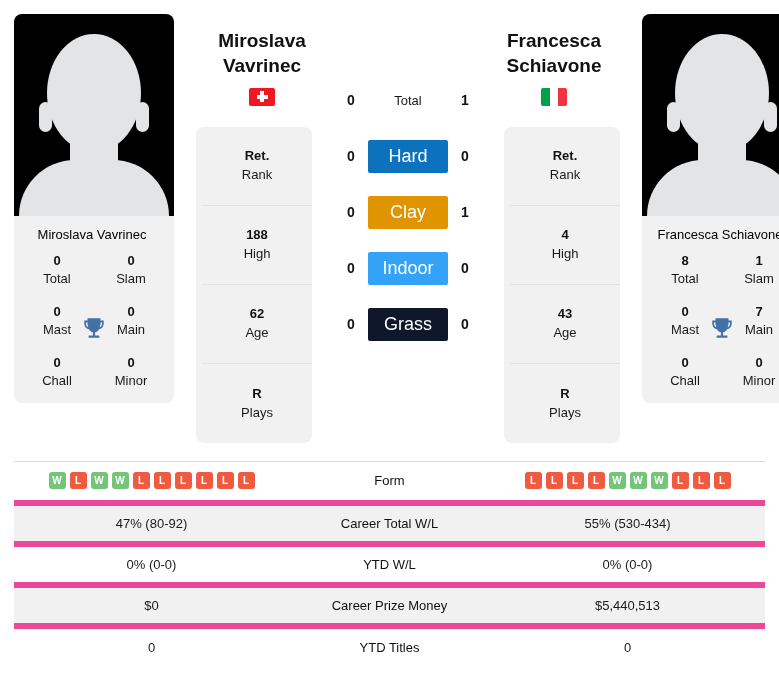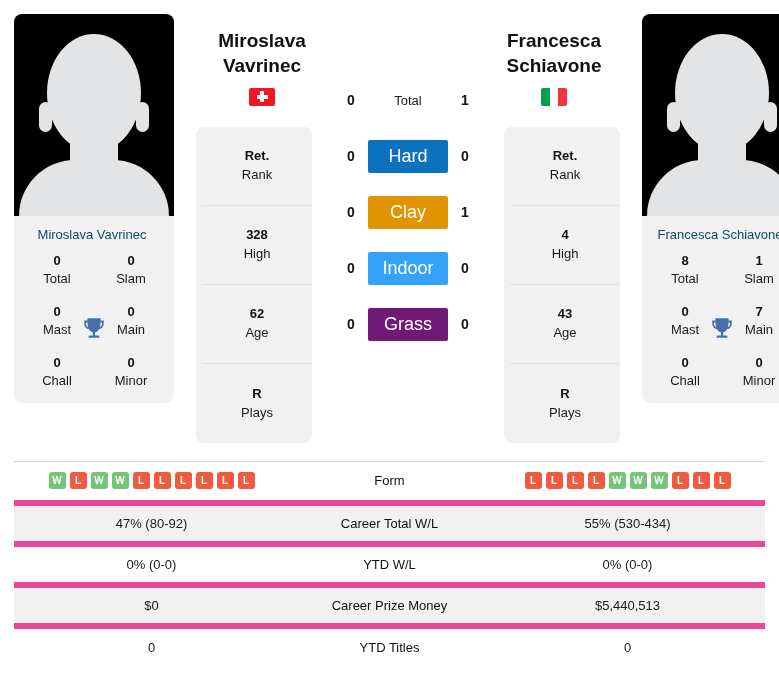--- a/index.html
+++ b/index.html
@@ -73,21 +73,21 @@
     bottom: 0;
     width: 150px;
     height: 56px;
     background: #e3e4e5;
     border-radius: 70px 70px 0 0;
   }
   .avatar-name {
     text-align: center;
     font-size: 13px;
     padding: 11px 4px 10px 0;
-    color: #0c4a6e;
+    color: #000000;
     white-space: nowrap;
   }
   .titles-grid {
     display: grid;
     grid-template-columns: 1fr 1fr;
     position: relative;
     padding: 0 6px 14px 6px;
     row-gap: 16px;
   }
   .title-cell { text-align: center; }
@@ -307,21 +307,21 @@
         </svg>
       </div>
     </div>
 
     <div class="info-card">
       <div class="info-row">
         <div class="val">Ret.</div>
         <div class="key">Rank</div>
       </div>
       <div class="info-row">
-        <div class="val">328</div>
+        <div class="val">188</div>
         <div class="key">High</div>
       </div>
       <div class="info-row">
         <div class="val">62</div>
         <div class="key">Age</div>
       </div>
       <div class="info-row">
         <div class="val">R</div>
         <div class="key">Plays</div>
       </div>
@@ -343,21 +343,21 @@
         <div class="h2h-badge" style="background:#e09400">Clay</div>
         <div class="h2h-score">1</div>
       </div>
       <div class="h2h-row">
         <div class="h2h-score">0</div>
         <div class="h2h-badge" style="background:#33a2f7">Indoor</div>
         <div class="h2h-score">0</div>
       </div>
       <div class="h2h-row">
         <div class="h2h-score">0</div>
-        <div class="h2h-badge" style="background:#701a75">Grass</div>
+        <div class="h2h-badge" style="background:#0f172a">Grass</div>
         <div class="h2h-score">0</div>
       </div>
     </div>
 
     <div class="info-card">
       <div class="info-row">
         <div class="val">Ret.</div>
         <div class="key">Rank</div>
       </div>
       <div class="info-row">

